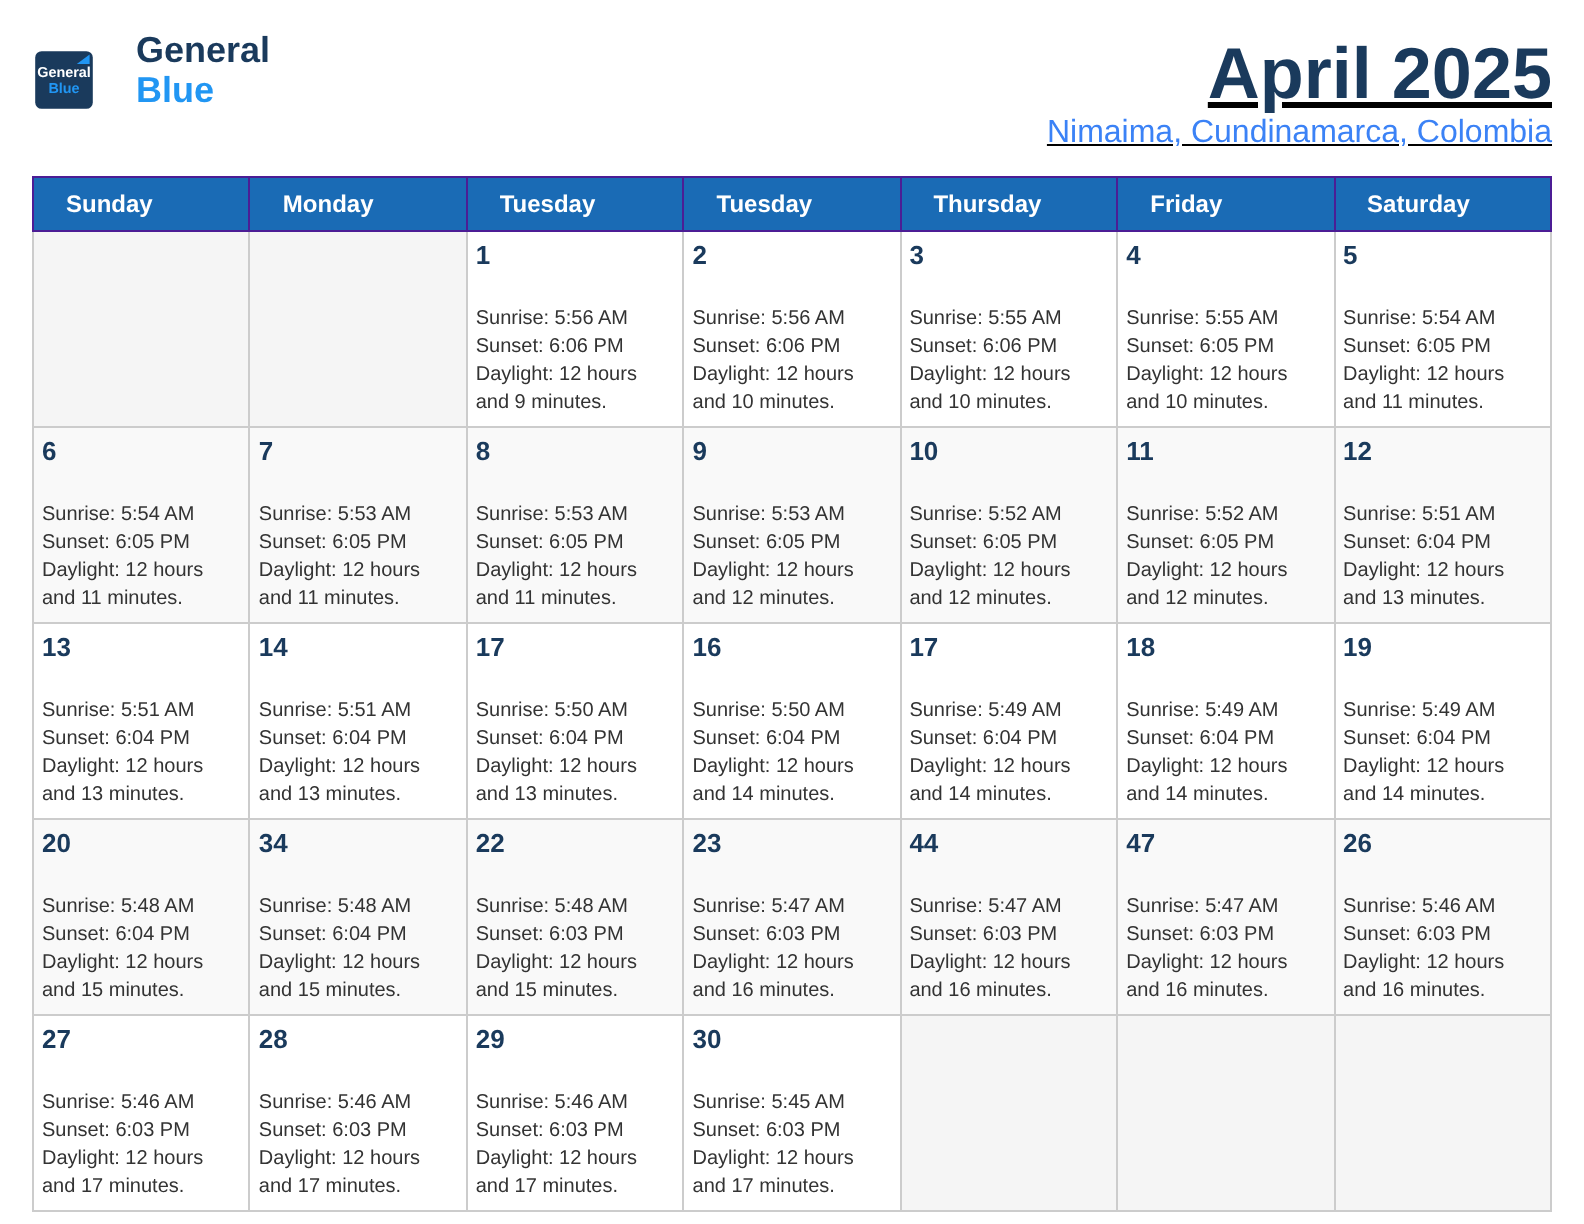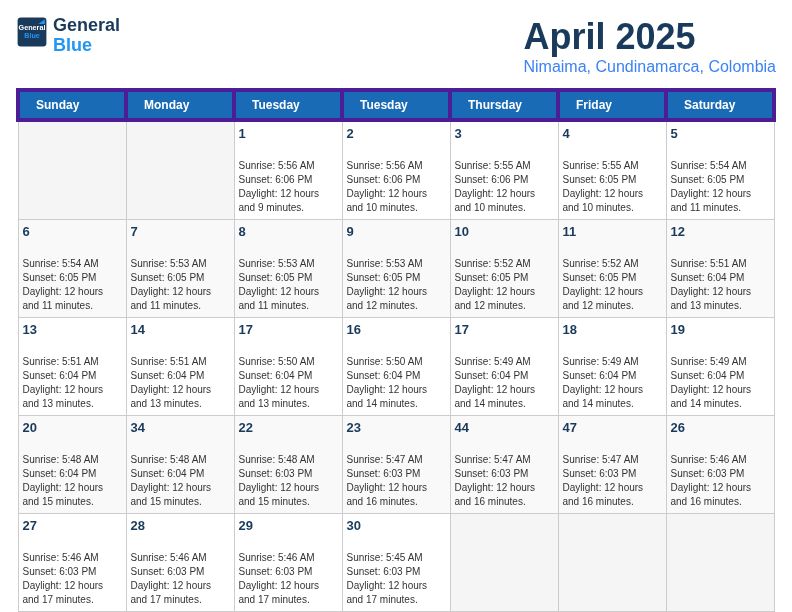--- a/index.html
+++ b/index.html
@@ -11,38 +11,39 @@
       padding: 16px;
     }
     .header {
       display: flex;
       justify-content: space-between;
       align-items: flex-start;
       margin-bottom: 12px;
     }
     .logo {
       display: flex;
-      align-items: flex-start;
-      gap: 5px;
+      align-items: flex-end;
+      gap: 20px;
     }
     .logo-text {
       font-size: 18px;
       font-weight: bold;
       color: #1a3a5c;
       line-height: 1.1;
     }
     .logo-text span {
       color: #2196F3;
     }
     .logo-icon {
       width: 32px;
       height: 32px;
     }
     .title-block {
-      text-align: left;
+      text-align: right;
+      text-decoration: underline;
     }
     .month-title {
       font-size: 36px;
       font-weight: bold;
       color: #1a3a5c;
     }
     .location-title {
       font-size: 16px;
       color: #3b82f6;
     }
@@ -51,21 +52,21 @@
       border-collapse: collapse;
       font-size: 11px;
     }
     thead tr th {
       background: #1a6bb5;
       color: #fff;
       font-weight: bold;
       font-size: 12px;
       padding: 6px 16px;
       text-align: left;
-      border: 4px solid #4c1d95;
+      border: 1px solid #4c1d95;
     }
     tbody tr td {
       border: 1px solid #ccc;
       vertical-align: top;
       padding: 4px;
       height: 80px;
       width: 107px;
       background: #fff;
     }
     tbody tr:nth-child(even) td {

